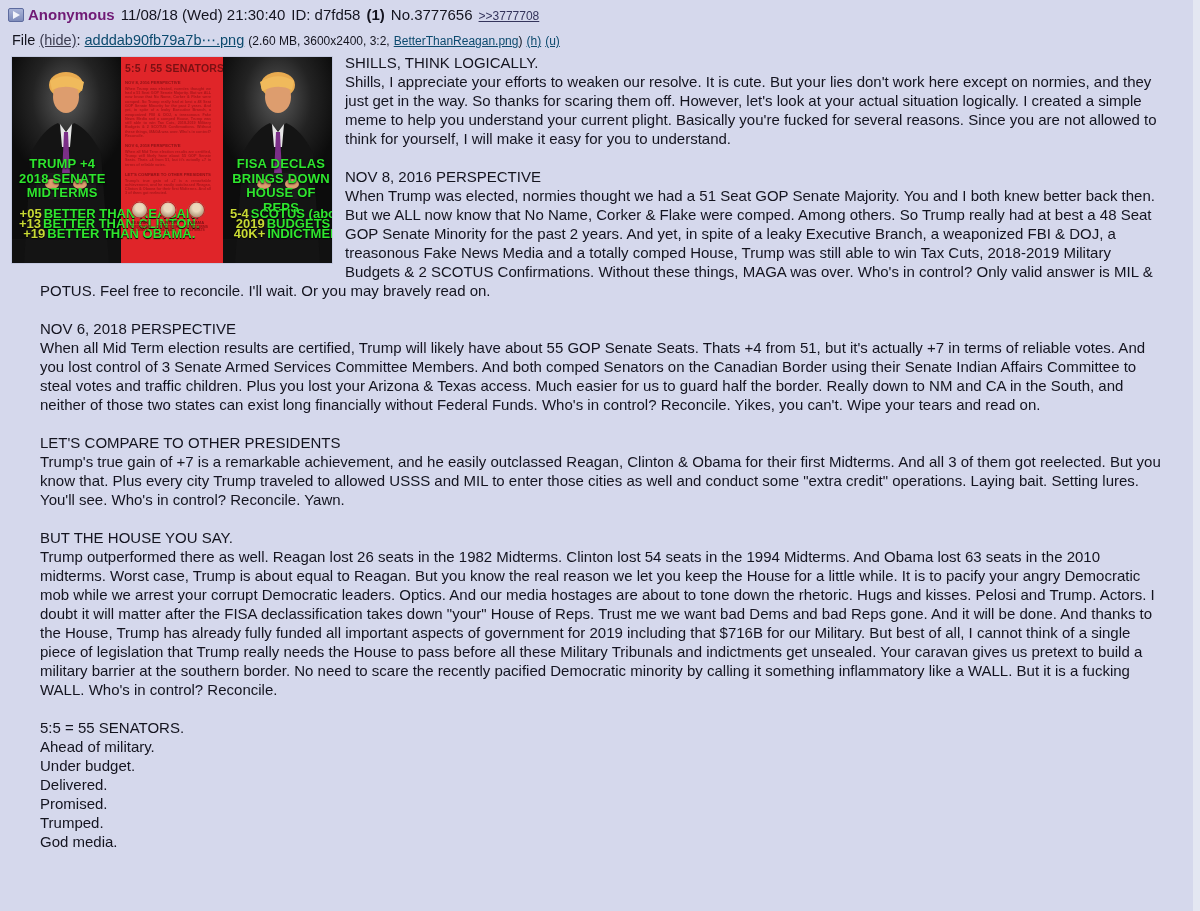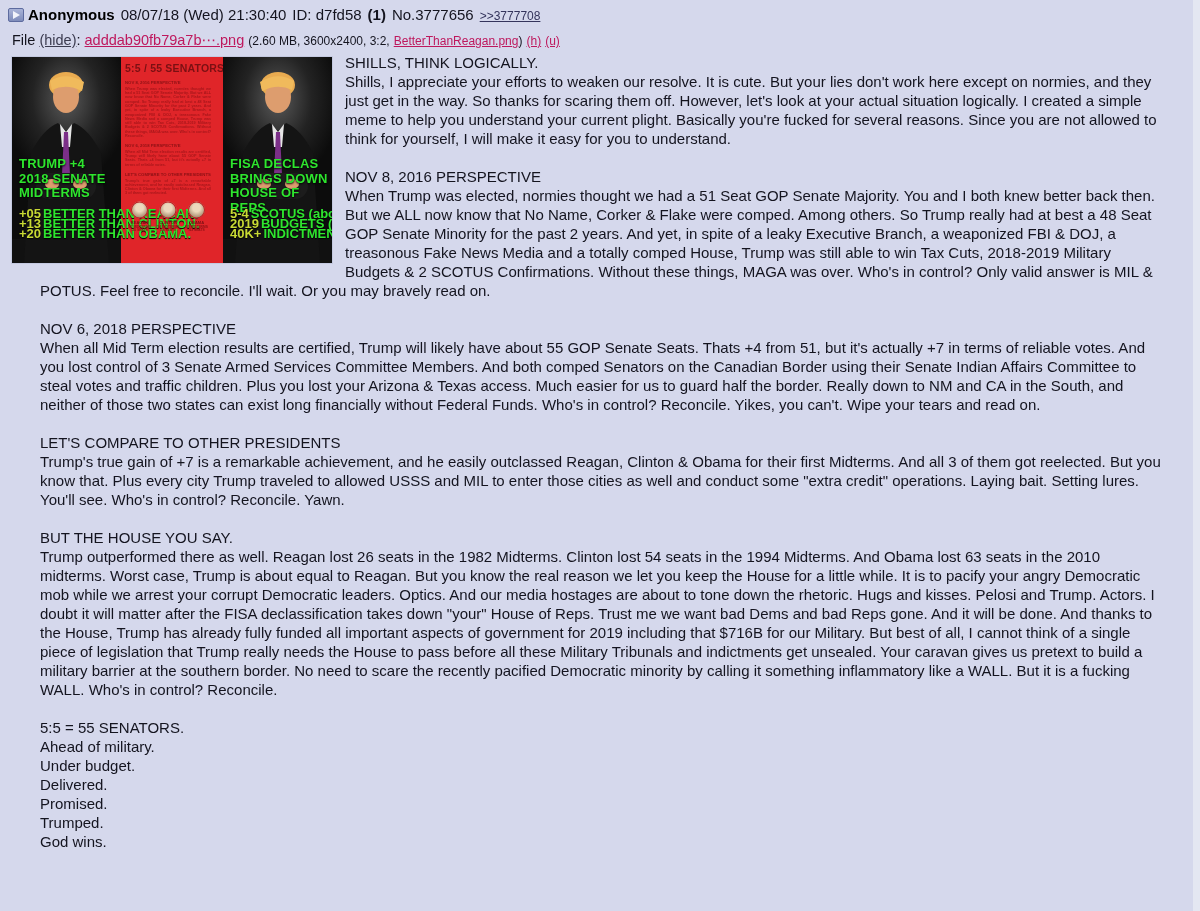--- a/index.html
+++ b/index.html
@@ -17,39 +17,39 @@
   .post-header { padding-left:8px; font-size:15px; white-space:nowrap; height:20px; line-height:20px; }
   .play-icon {
     display:inline-block; vertical-align:-2px; width:16px; height:14px;
     background:linear-gradient(#aab4d8,#7e8cba); border:1px solid #5d6b9f; border-radius:2px;
     position:relative; margin-right:4px;
   }
   .play-icon::after {
     content:""; position:absolute; left:4px; top:2px;
     border-left:7px solid #f2f4fb; border-top:4px solid transparent; border-bottom:4px solid transparent;
   }
-  .poster-name { font-weight:bold; color:#000000; }
+  .poster-name { font-weight:bold; color:#701a75; }
   .hdr-sep { display:inline-block; width:6px; }
   .post-count { font-weight:bold; }
   .reply-link { font-size:12px; color:#34345c; text-decoration:underline; cursor:pointer; }
 
   
   .file-line { padding-left:12px; margin-top:6px; font-size:14.5px; height:19px; line-height:19px; white-space:nowrap; }
   .file-line .small { font-size:12px; }
-  .link { color:#be185d; text-decoration:underline; cursor:pointer; }
+  .link { color:#0c4a6e; text-decoration:underline; cursor:pointer; }
   .hide-link { color:#3c3c50; }
 
   
   .thumb {
     float:left; width:320px; height:206px; margin:7px 13px 14px 12px;
     display:flex; overflow:hidden; cursor:pointer; box-shadow:0 0 0 1px #c4c9e0;
     background:#111;
   }
   .photo-panel { position:relative; width:109px; height:182px; flex:none;
-    background:radial-gradient(ellipse 62px 85px at 50% 23%, #5a5a5a 0%, #232323 55%, #0c0c0c 100%); }
+    background:radial-gradient(ellipse 62px 85px at 50% 23%, #5a5a5a 0%, #232323 55%, #0c0c0c 100%);text-align:center; }
   .photo-panel svg { position:absolute; inset:0; }
   .panel-flip svg { transform:scaleX(-1); }
   .panel-title { position:absolute; left:7px; top:100px; color:#2ee52e; font-weight:bold;
     font-size:13px; line-height:14.5px; letter-spacing:0.2px; text-shadow:0 1px 2px #000; }
   .panel-stats { position:absolute; left:7px; top:152px; font-weight:bold; font-size:13px;
     line-height:10px; color:#2ee52e; text-shadow:0 1px 1px #000; white-space:nowrap; }
   .stat-n { color:#c8d934; margin-right:2px; }
 
   .red-panel { width:102px; height:229px; flex:none; background:#e02529; overflow:hidden; }
   .red-inner { width:188px; transform:scale(0.5); transform-origin:0 0; padding:10px 8px 0 8px; }
@@ -69,21 +69,21 @@
   .body-text { margin:3px 36px 8px 40px; font-size:15px; line-height:19px; color:#14141f; }
   .section { margin-bottom:19px; }
   .closing div { white-space:pre; }
 </style>
 </head>
 <body>
 
 <div class="post">
 
   <div class="post-header">
-    <span class="play-icon"></span><span class="poster-name">Anonymous</span><span class="hdr-sep"></span><span>08/07/18 (Wed) 21:30:40</span><span class="hdr-sep"></span><span>ID: d7fd58</span><span class="hdr-sep"></span><span class="post-count">(1)</span><span class="hdr-sep"></span><span>No.3777656</span><span class="hdr-sep"></span><span class="reply-link">&gt;&gt;3777708</span>
+    <span class="play-icon"></span><span class="poster-name">Anonymous</span><span class="hdr-sep"></span><span>11/08/18 (Wed) 21:30:40</span><span class="hdr-sep"></span><span>ID: d7fd58</span><span class="hdr-sep"></span><span class="post-count">(1)</span><span class="hdr-sep"></span><span>No.3777656</span><span class="hdr-sep"></span><span class="reply-link">&gt;&gt;3777708</span>
   </div>
 
   <div class="file-line">
     <span>File</span>
     <span class="link hide-link">(hide)</span><span>:</span>
     <span class="link">adddab90fb79a7b⋯.png</span>
     <span class="small">(2.60 MB, 3600x2400, 3:2,</span>
     <span class="small link">BetterThanReagan.png</span><span class="small">)</span>
     <span class="small link">(h)</span>
     <span class="small link">(u)</span>
@@ -104,21 +104,21 @@
         <ellipse cx="68" cy="127" rx="7" ry="5" fill="#dd9d6e"></ellipse>
       </svg>
       <div class="panel-title">
         <div>TRUMP +4</div>
         <div>2018 SENATE</div>
         <div>MIDTERMS</div>
       </div>
       <div class="panel-stats">
         <div class="stat"><span class="stat-n">+05</span><span>BETTER THAN REAGAN.</span></div>
         <div class="stat"><span class="stat-n">+13</span><span>BETTER THAN CLINTON.</span></div>
-        <div class="stat"><span class="stat-n">+20</span><span>BETTER THAN OBAMA.</span></div>
+        <div class="stat"><span class="stat-n">+19</span><span>BETTER THAN OBAMA.</span></div>
       </div>
     </div>
 
     <div class="red-panel">
       <div class="red-inner">
         <div class="red-title">5:5 / 55 SENATORS</div>
         <div class="red-sec">
           <div class="red-sec-h">NOV 8, 2016 PERSPECTIVE</div>
           <div class="red-sec-b">When Trump was elected, normies thought we had a 51 Seat GOP Senate Majority. But we ALL now know that No Name, Corker &amp; Flake were comped. So Trump really had at best a 48 Seat GOP Senate Minority for the past 2 years. And yet, in spite of a leaky Executive Branch, a weaponized FBI &amp; DOJ, a treasonous Fake News Media and a comped House, Trump was still able to win Tax Cuts, 2018-2019 Military Budgets &amp; 2 SCOTUS Confirmations. Without these things, MAGA was over. Who's in control? Reconcile.</div>
         </div>
@@ -199,19 +199,19 @@
       <div>BUT THE HOUSE YOU SAY.</div>
       <div>Trump outperformed there as well.  Reagan lost 26 seats in the 1982 Midterms.  Clinton lost 54 seats in the 1994 Midterms.  And Obama lost 63 seats in the 2010 midterms.  Worst case, Trump is about equal to Reagan.  But you know the real reason we let you keep the House for a little while.  It is to pacify your angry Democratic mob while we arrest your corrupt Democratic leaders.  Optics.  And our media hostages are about to tone down the rhetoric.  Hugs and kisses.  Pelosi and Trump.  Actors.  I doubt it will matter after the FISA declassification takes down "your" House of Reps. Trust me we want bad Dems and bad Reps gone.  And it will be done.  And thanks to the House, Trump has already fully funded all important aspects of government for 2019 including that $716B for our Military.  But best of all, I cannot think of a single piece of legislation that Trump really needs the House to pass before all these Military Tribunals and indictments get unsealed.  Your caravan gives us pretext to build a military barrier at the southern border.  No need to scare the recently pacified Democratic minority by calling it something inflammatory like a WALL.  But it is a fucking WALL.  Who's in control? Reconcile.</div>
     </div>
     <div class="closing">
       <div>5:5 = 55 SENATORS.</div>
       <div>Ahead of military.</div>
       <div>Under budget.</div>
       <div>Delivered.</div>
       <div>Promised.</div>
       <div>Trumped.</div>
-      <div>God wins.</div>
+      <div>God media.</div>
     </div>
   </div>
 
 </div>
 
 <div class="right-strip"></div>
 
 </body></html>

